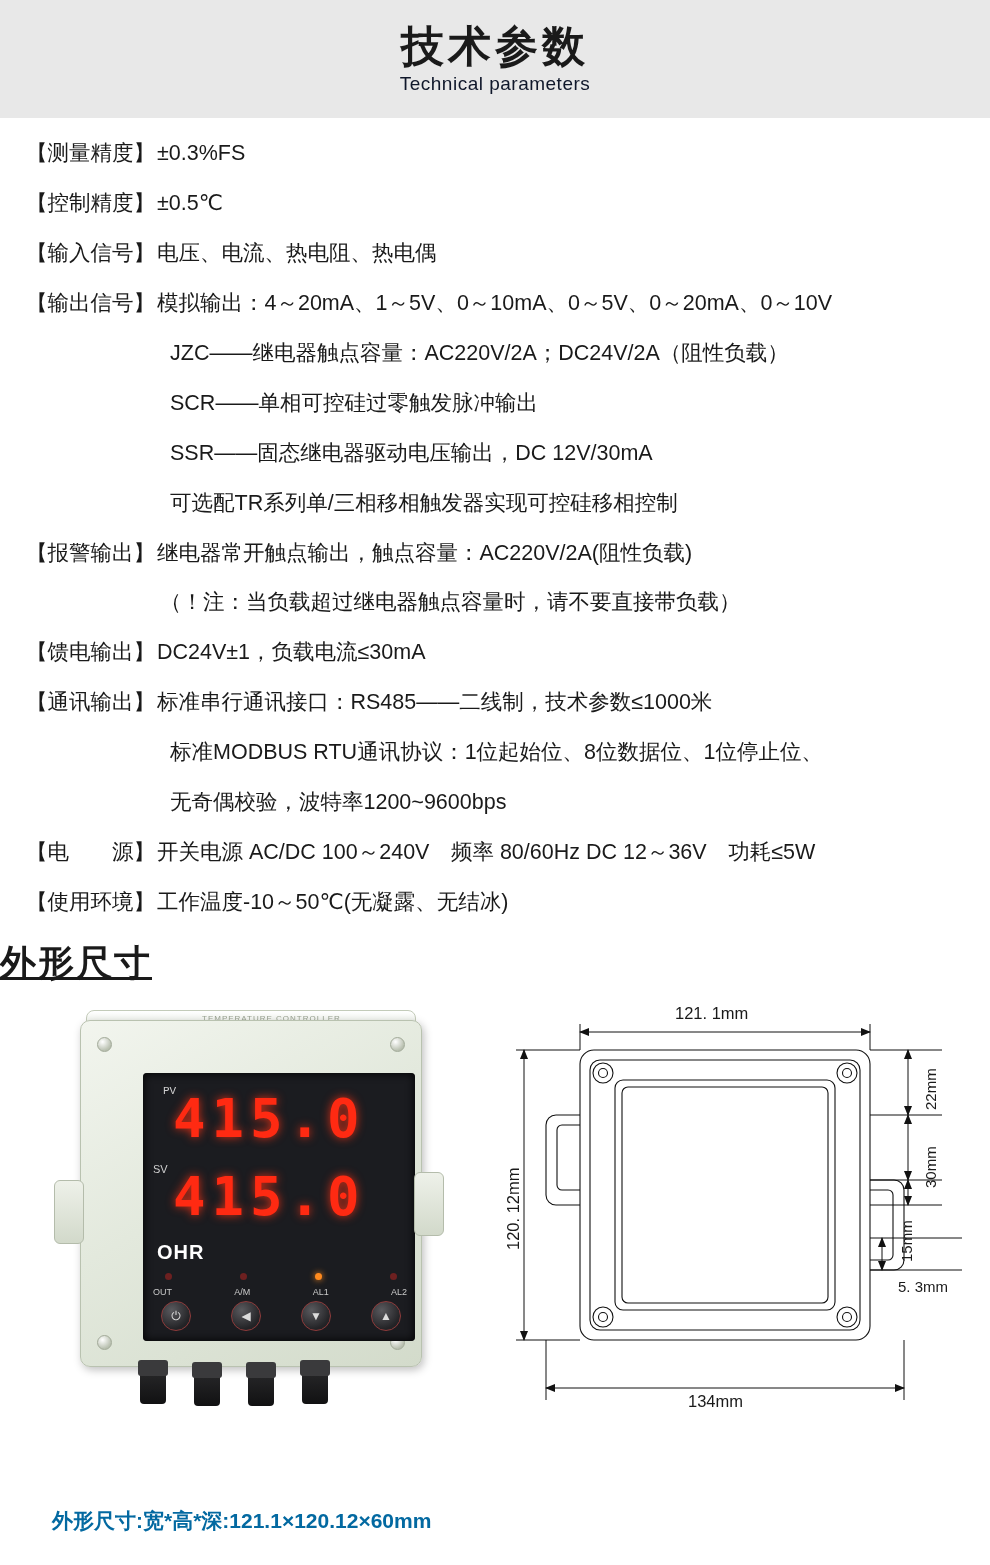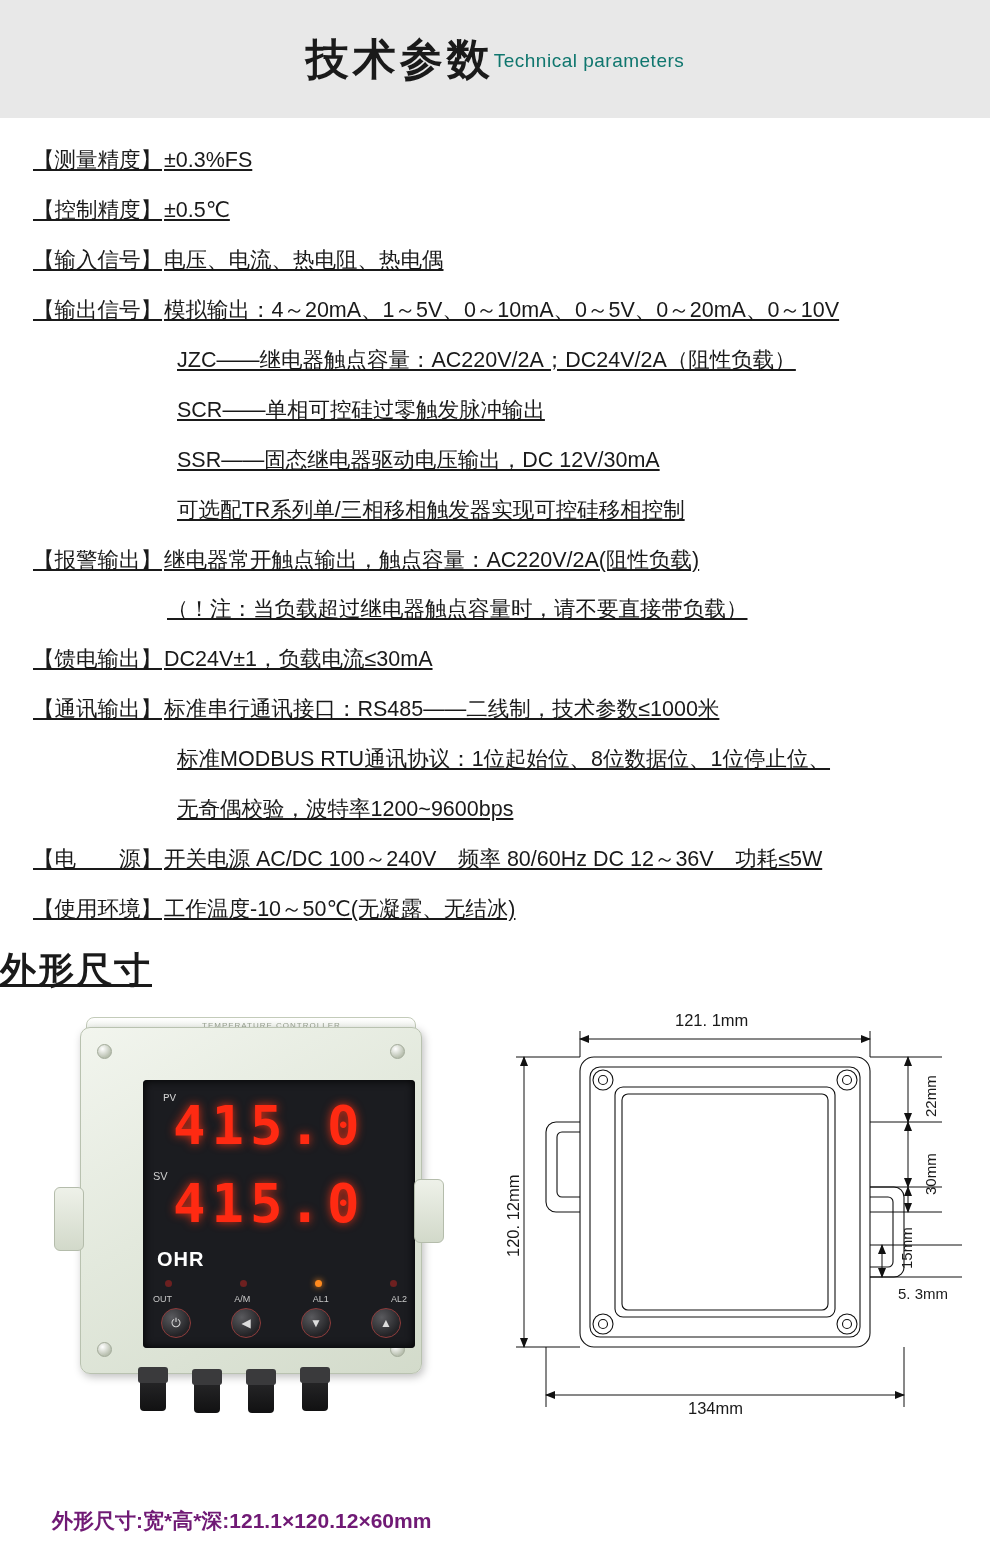--- a/index.html
+++ b/index.html
@@ -14,44 +14,43 @@
     color: #1a1a1a;
     position: relative;
     overflow: hidden;
   }
   
   .header {
     width: 990px;
     height: 118px;
     background: #e8e8e8;
     display: flex;
-    flex-direction: row;
+    flex-direction: column;
     align-items: center;
     justify-content: center;
     box-sizing: border-box;
   }
   .header-title-cn {
     font-size: 43px;
     font-weight: bold;
     letter-spacing: 4px;
     color: #1a1a1a;
     line-height: 1.08;
   }
   .header-title-en {
     font-size: 19px;
-    color: #0f766e;
+    color: #0f172a;
     letter-spacing: 0.5px;
     margin-top: 4px;
   }
 
   
   .spec-list {
     padding: 22px 0 0 0;
-    margin: 7px;
-    text-decoration: underline;
+    margin: 0;
   }
   .spec-row {
     display: flex;
     align-items: flex-start;
     font-size: 21.5px;
     line-height: 1.3;
     padding: 0 0 0 26px;
     margin-bottom: 22px;
   }
   .spec-label {
@@ -247,21 +246,21 @@
     transform: rotate(-90deg);
     transform-origin: left top;
   }
 
   .footer-note {
     position: absolute;
     left: 52px;
     bottom: 30px;
     font-size: 21px;
     font-weight: bold;
-    color: #701a75;
+    color: #0369a1;
   }
 </style>
 </head>
 <body>
 
 <div class="header">
   <div class="header-title-cn">技术参数</div>
   <div class="header-title-en">Technical parameters</div>
 </div>
 

